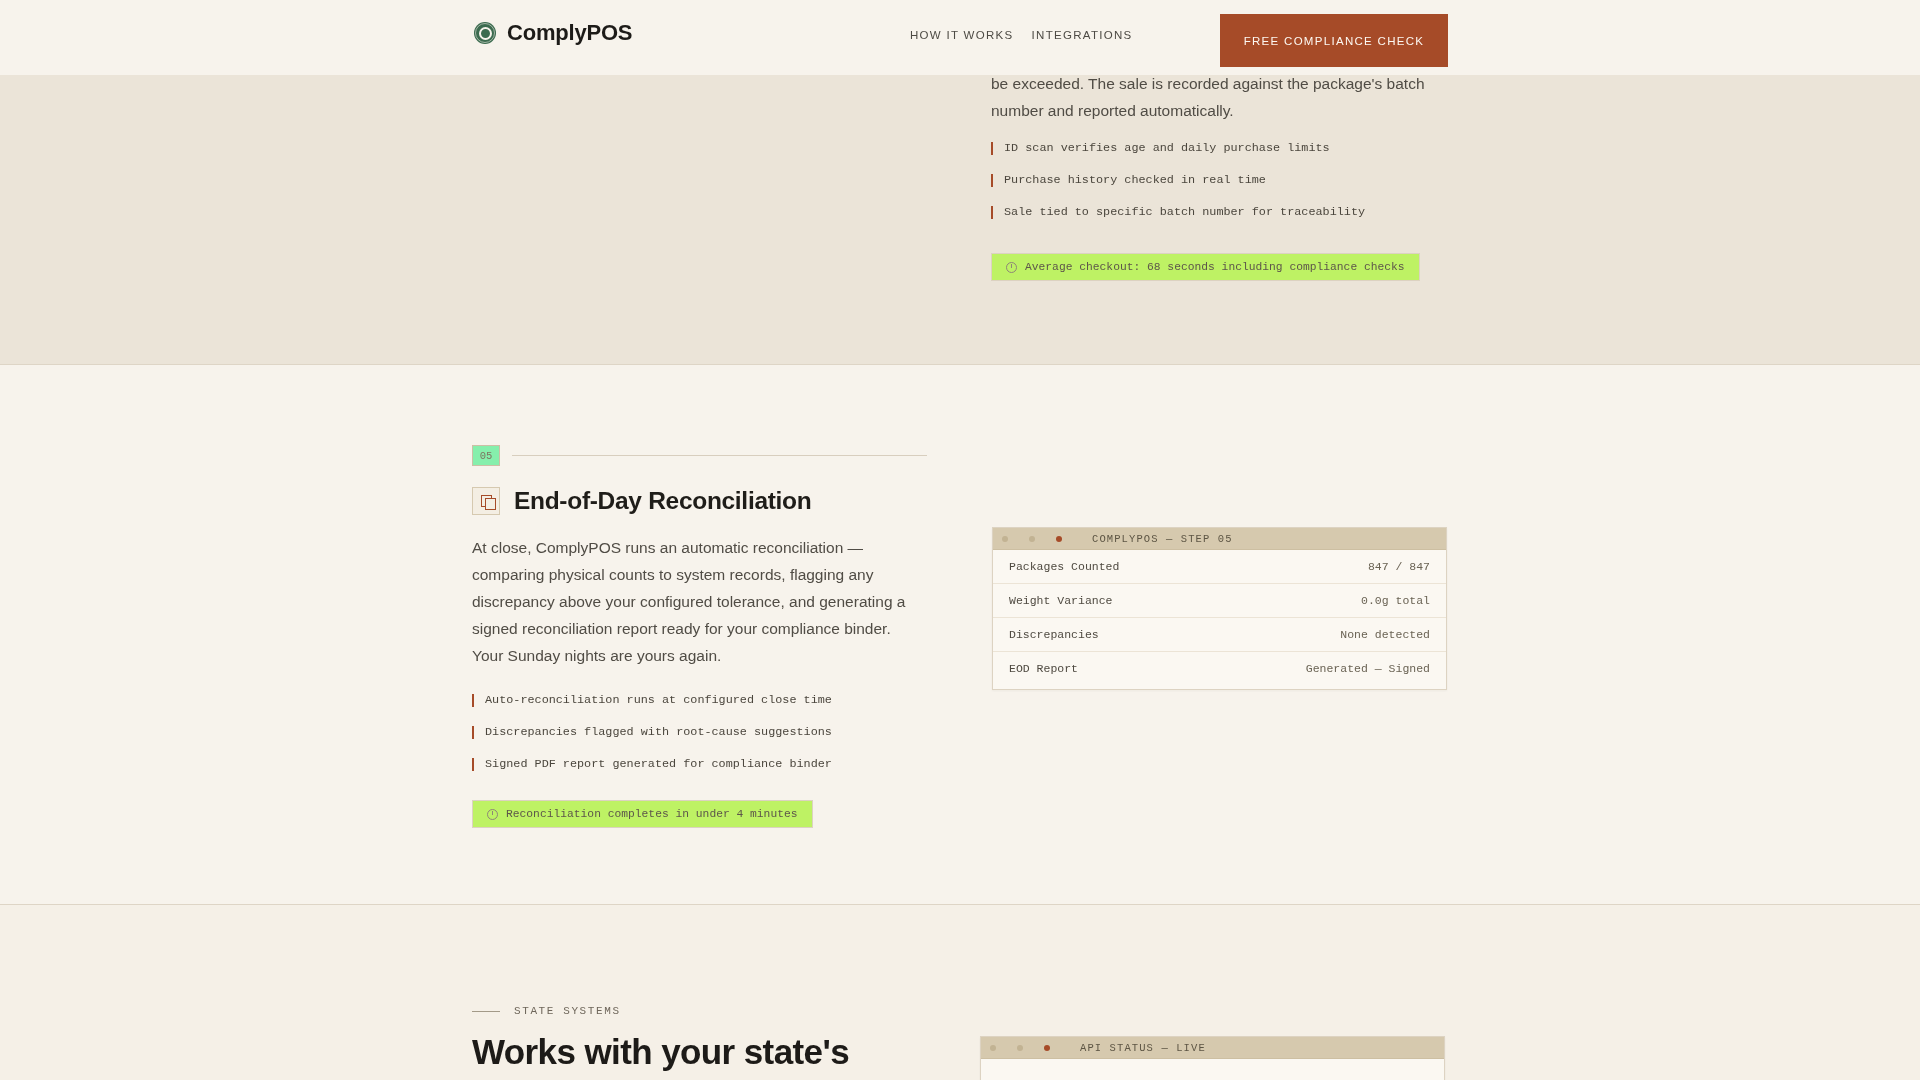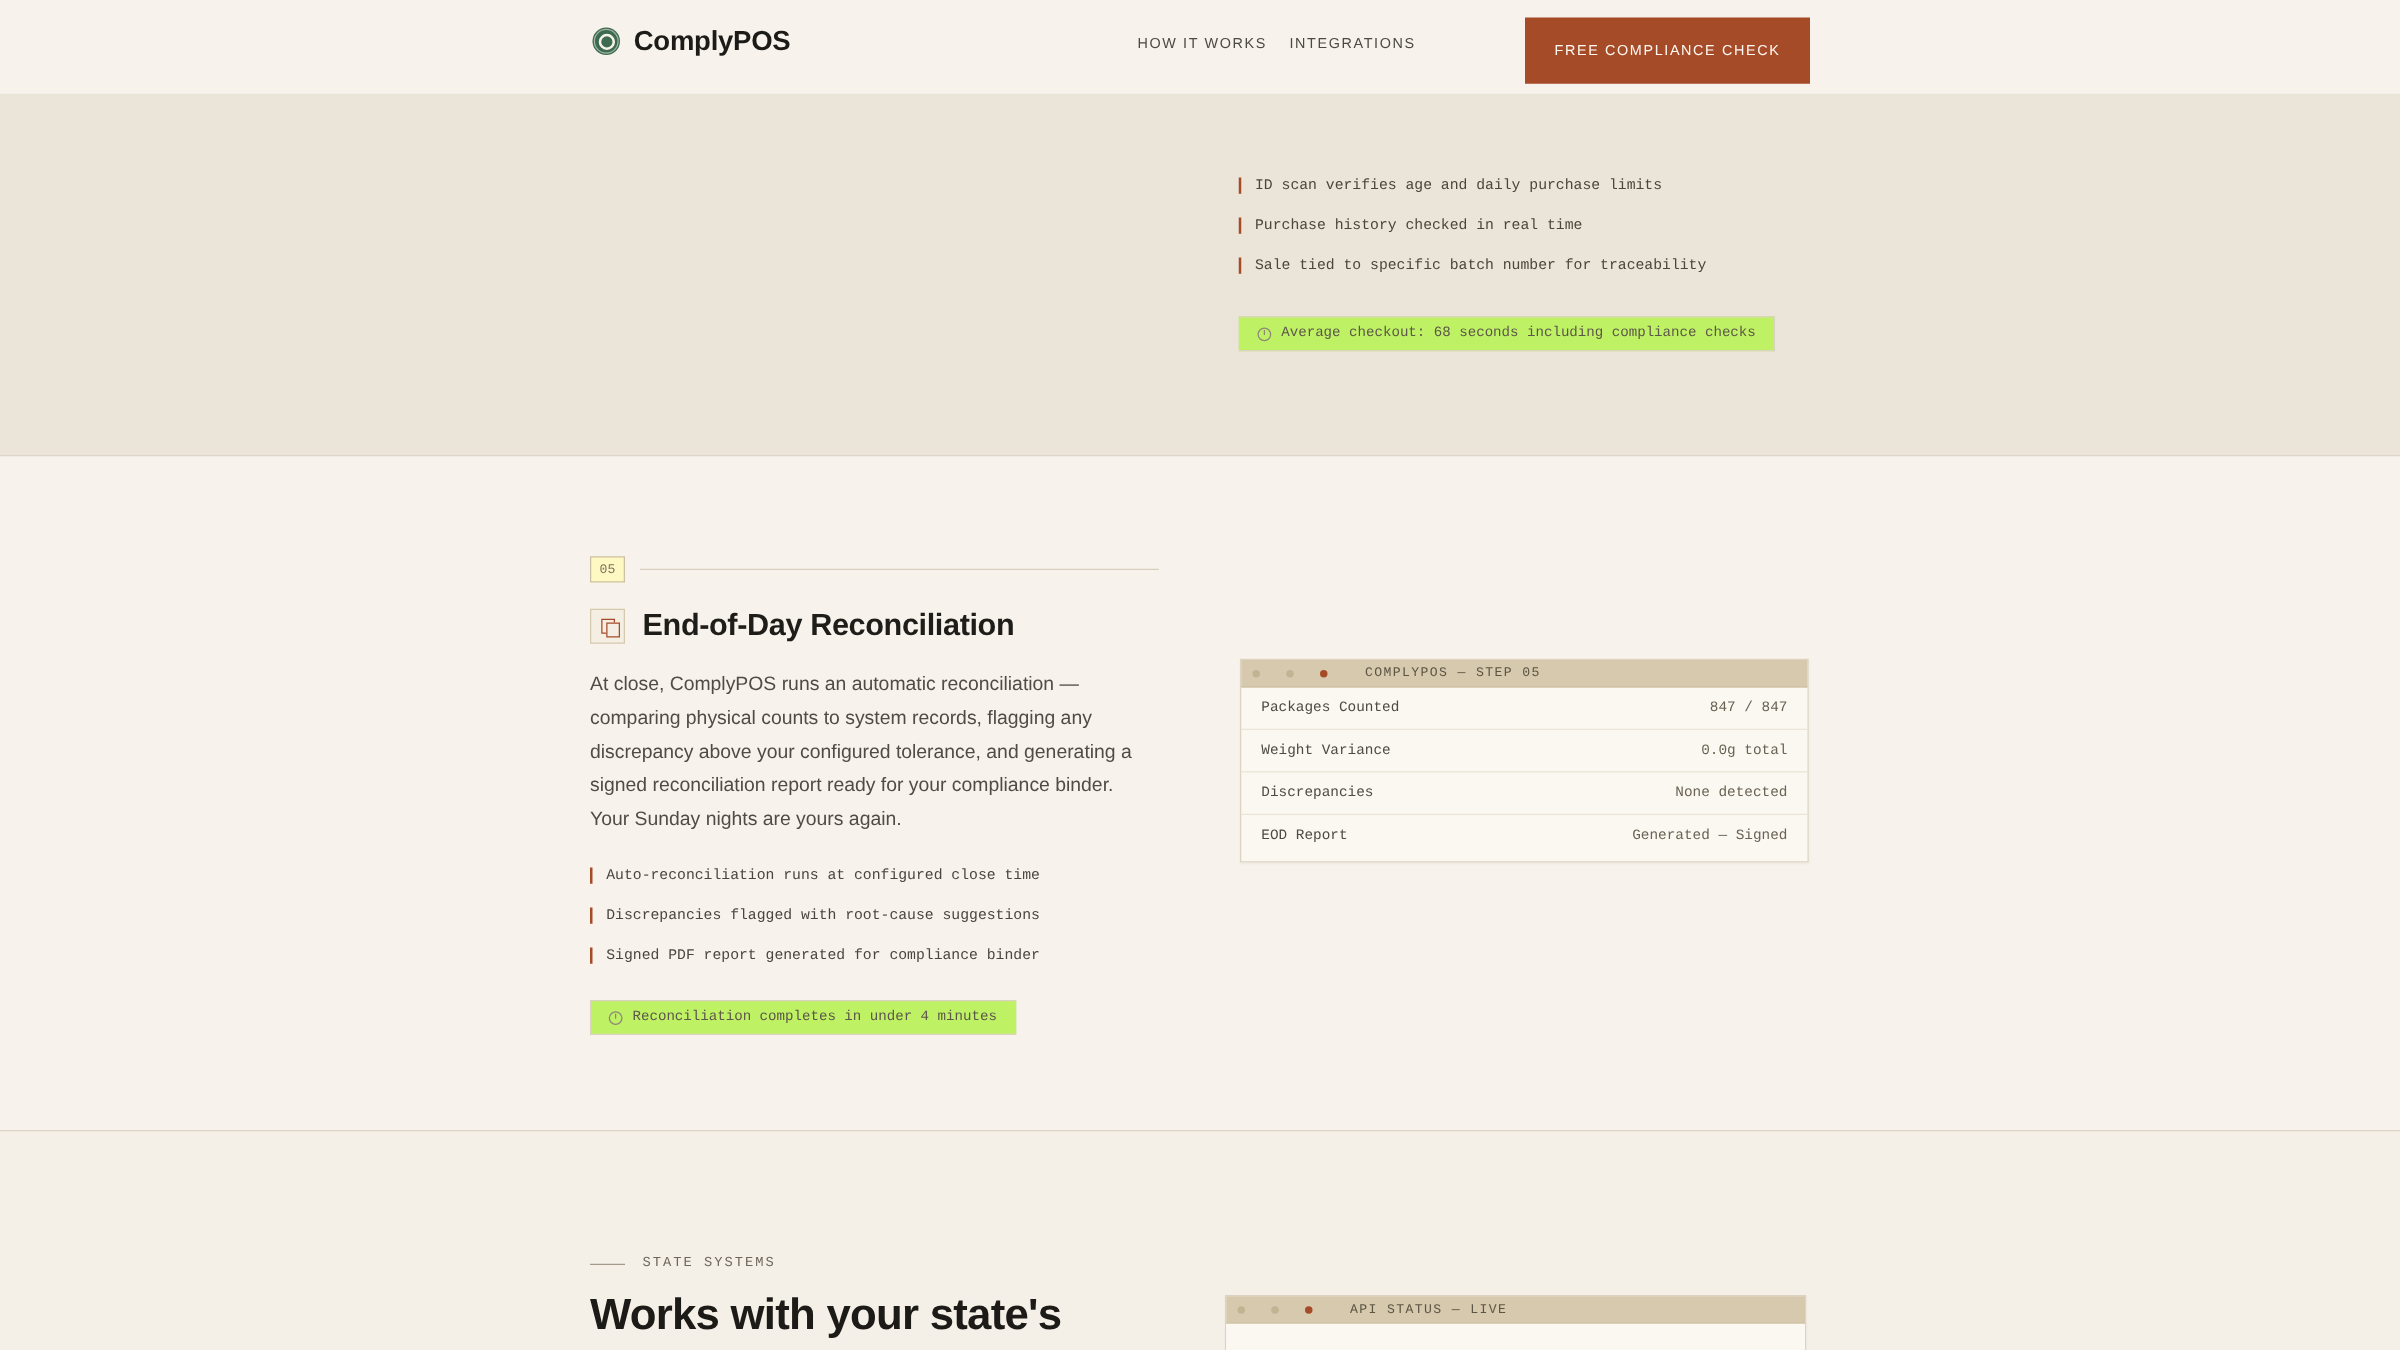--- a/index.html
+++ b/index.html
@@ -120,21 +120,21 @@
   }
   .clock::after {
     content: ""; position: absolute; left: 4px; top: 1.6px;
     width: 1.2px; height: 4px; background: #8e8777;
   }
   #pill04 { left: 991px; top: 253px; }
 
   
   .step-num {
     position: absolute;
-    border: 1px solid #cdbfa6; background: #fef9c3;
+    border: 1px solid #cdbfa6; background: #86efac;
     width: 28px; height: 21px;
     display: flex; align-items: center; justify-content: center;
     font-family: "Liberation Mono", monospace; font-size: 10.5px; color: #7e7461;
   }
   #num05 { left: 472px; top: 445px; }
   .rule { position: absolute; height: 1px; background: #d8cebe; }
   #rule05 { left: 512px; top: 455px; width: 415px; }
 
   .step-head { position: absolute; display: flex; align-items: center; gap: 14px; }
   #head05 { left: 472px; top: 487px; }
@@ -204,20 +204,21 @@
         <span class="tk">Total</span>
         <span class="tv">$52.50 + tax</span>
       </div>
       <div class="trow">
         <span class="tk">Reported to State</span>
         <span class="tv">QUEUED → SENT</span>
       </div>
     </div>
   </div>
 
+  <p class="para" id="p04">be exceeded. The sale is recorded against the package's batch number and reported automatically.</p>
 
   <div class="bullets" id="b04">
     <div class="bullet">
       <span class="bar"></span>
       <span>ID scan verifies age and daily purchase limits</span>
     </div>
     <div class="bullet">
       <span class="bar"></span>
       <span>Purchase history checked in real time</span>
     </div>

